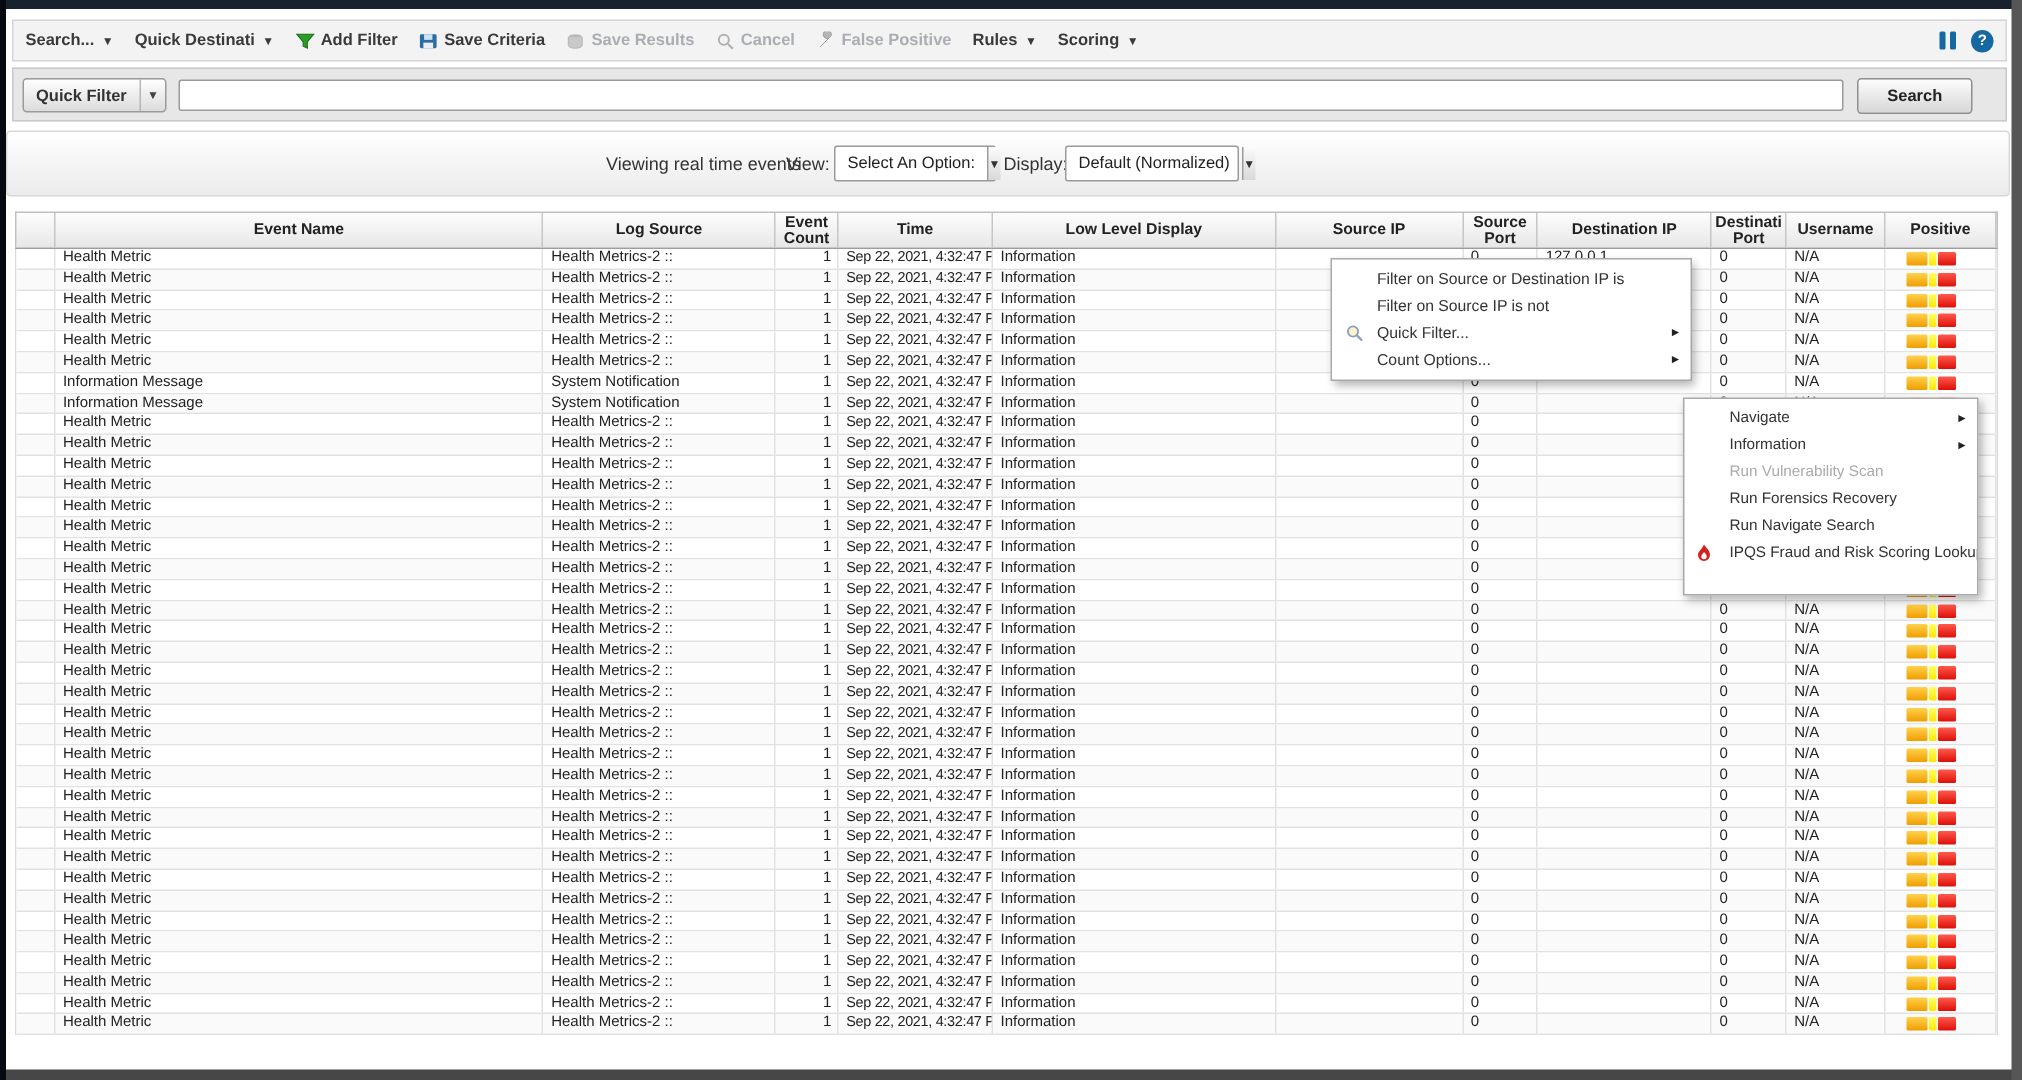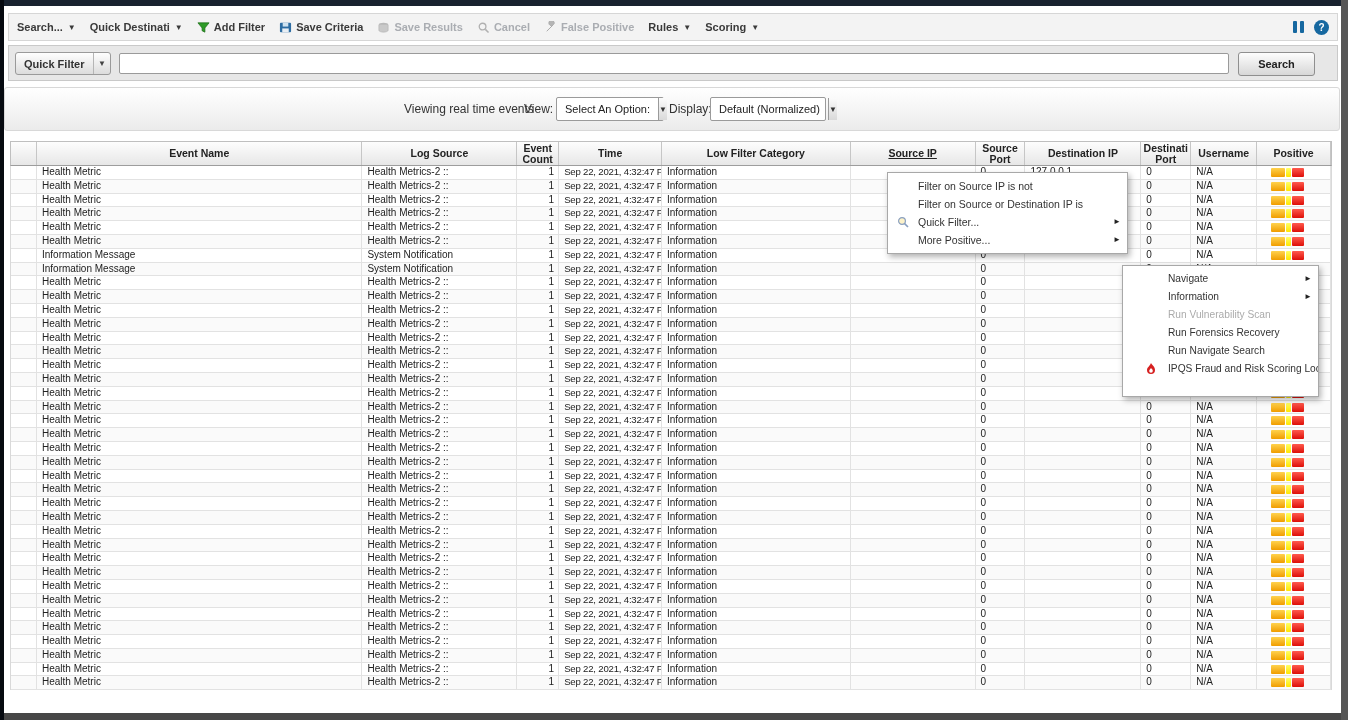--- a/index.html
+++ b/index.html
@@ -69,21 +69,21 @@
              border-top:1px solid #bdbdbd;box-sizing:border-box;z-index:5;}
   .statusbar span{position:absolute;left:10px;top:4px;font-size:11px;color:#333;}
 
   
   .menu{position:absolute;background:#fff;border:1px solid #a8a8a8;box-shadow:2px 3px 6px rgba(0,0,0,.3);
         z-index:20;padding:4px 0;box-sizing:border-box;}
   #context-menu{left:887px;top:172px;width:241px;}
   #sub-menu{left:1122px;top:265px;width:197px;padding-bottom:18px;}
   .menu-item{position:relative;height:18px;line-height:18px;font-size:10.5px;color:#333;
              padding-left:30px;padding-right:16px;white-space:nowrap;cursor:pointer;overflow:hidden;}
-  #sub-menu .menu-item{font-size:10.2px;margin-left:15px;}
+  #sub-menu .menu-item{font-size:10.2px;}
   .menu-item.disabled{color:#ababab;cursor:default;}
   .menu-item .mi-icon{position:absolute;left:8px;top:2px;width:14px;height:14px;}
   #sub-menu .menu-item .mi-icon{left:6px;}
   .menu-item .arrow{position:absolute;right:6px;top:0;font-size:8px;color:#222;}
   .menu-item .gap{display:inline-block;width:72px;}
 </style>
 </head>
 <body>
 
 <div class="screen">
@@ -178,22 +178,22 @@
     </div>
   </div>
 
   <div class="grid">
     <div class="thead" id="table-head">
         <div class="th" style="width: 26px;"></div>
         <div class="th" style="width: 326px;">Event Name</div>
         <div class="th" style="width: 155px;">Log Source</div>
         <div class="th" style="width: 42px;">Event Count</div>
         <div class="th" style="width: 103px;">Time</div>
-        <div class="th" style="width: 189px;">Low Filter Category</div>
-        <div class="th" style="width: 125px; text-decoration: underline;">Source IP</div>
+        <div class="th" style="width: 189px;">Low Level Display</div>
+        <div class="th" style="width: 125px;">Source IP</div>
         <div class="th" style="width: 50px;">Source Port</div>
         <div class="th" style="width: 116px;">Destination IP</div>
         <div class="th" style="width: 50px;">Destinati Port</div>
         <div class="th" style="width: 66px;">Username</div>
         <div class="th" style="width: 74px;">Positive</div>
       </div>
     <div class="tbody" id="table-body">
         <div class="tr">
           <div class="td" style="width: 26px;"></div>
           <div class="td" style="width: 326px;">Health Metric</div>
@@ -952,27 +952,27 @@
               <i style="width: 5px; background: linear-gradient(rgb(255, 255, 102), rgb(255, 230, 0));"></i>
               <i style="width: 12px; background: linear-gradient(rgb(255, 90, 77), rgb(221, 15, 8));"></i>
             </span>
           </div>
         </div>
       </div>
   </div>
 
 
   <div class="menu" id="context-menu">
+      <div class="menu-item"><span>Filter on Source or Destination IP is</span></div>
       <div class="menu-item"><span>Filter on Source IP is not</span></div>
-      <div class="menu-item"><span>Filter on Source or Destination IP is</span></div>
       <div class="menu-item"><span class="mi-icon"><svg viewBox="0 0 14 14">
             <circle cx="6" cy="6" r="3.4" fill="#fdf2c9" stroke="#8aa0c0" stroke-width="1.2"></circle>
             <line x1="8.6" y1="8.6" x2="12" y2="12" stroke="#8aa0c0" stroke-width="1.6"></line>
           </svg></span><span>Quick Filter...</span><span class="arrow">►</span></div>
-      <div class="menu-item"><span>More Positive...</span><span class="arrow">►</span></div>
+      <div class="menu-item"><span>Count Options...</span><span class="arrow">►</span></div>
     </div>
 
   <div class="menu" id="sub-menu">
       <div class="menu-item"><span>Navigate</span><span class="arrow">►</span></div>
       <div class="menu-item"><span>Information</span><span class="arrow">►</span></div>
       <div class="menu-item disabled"><span>Run Vulnerability Scan</span></div>
       <div class="menu-item"><span>Run Forensics Recovery</span></div>
       <div class="menu-item"><span>Run Navigate Search</span></div>
       <div class="menu-item"><span class="mi-icon"><svg viewBox="0 0 14 14">
             <path d="M7 1C8 3 11 4.5 11 8a4 4 0 0 1-8 0C3 5.5 5.5 4.5 7 1Z" fill="#d62020"></path>

